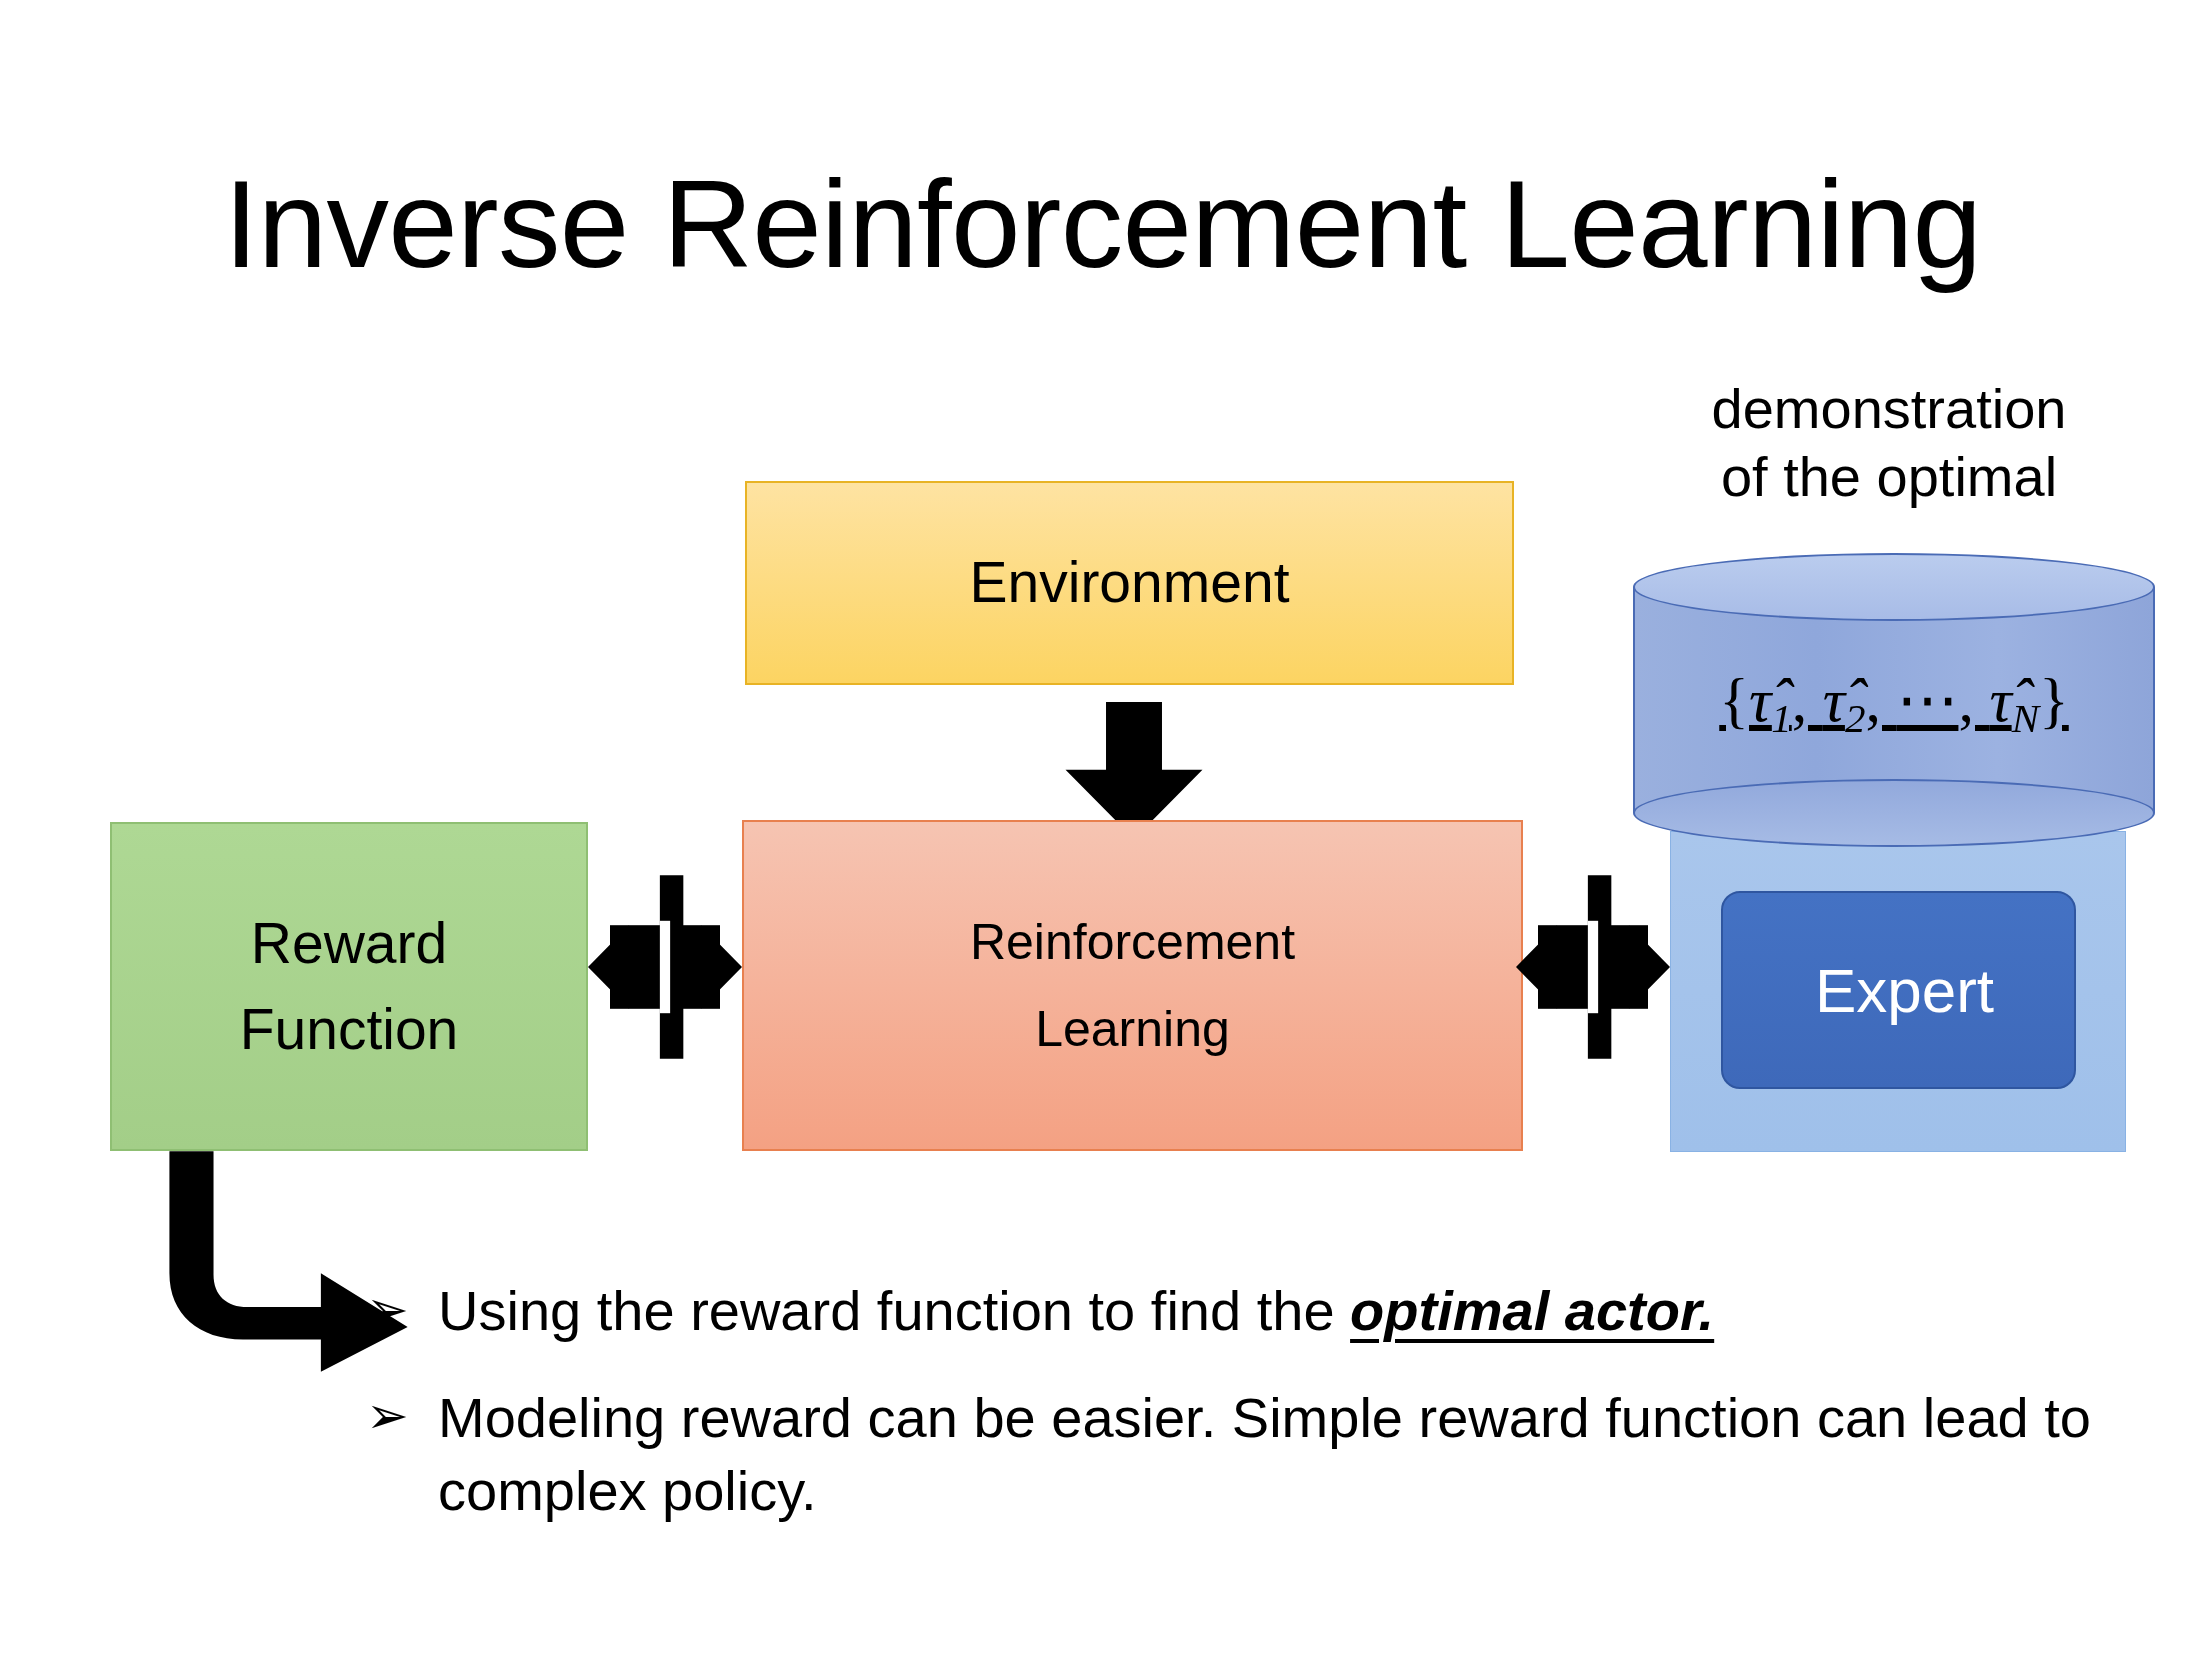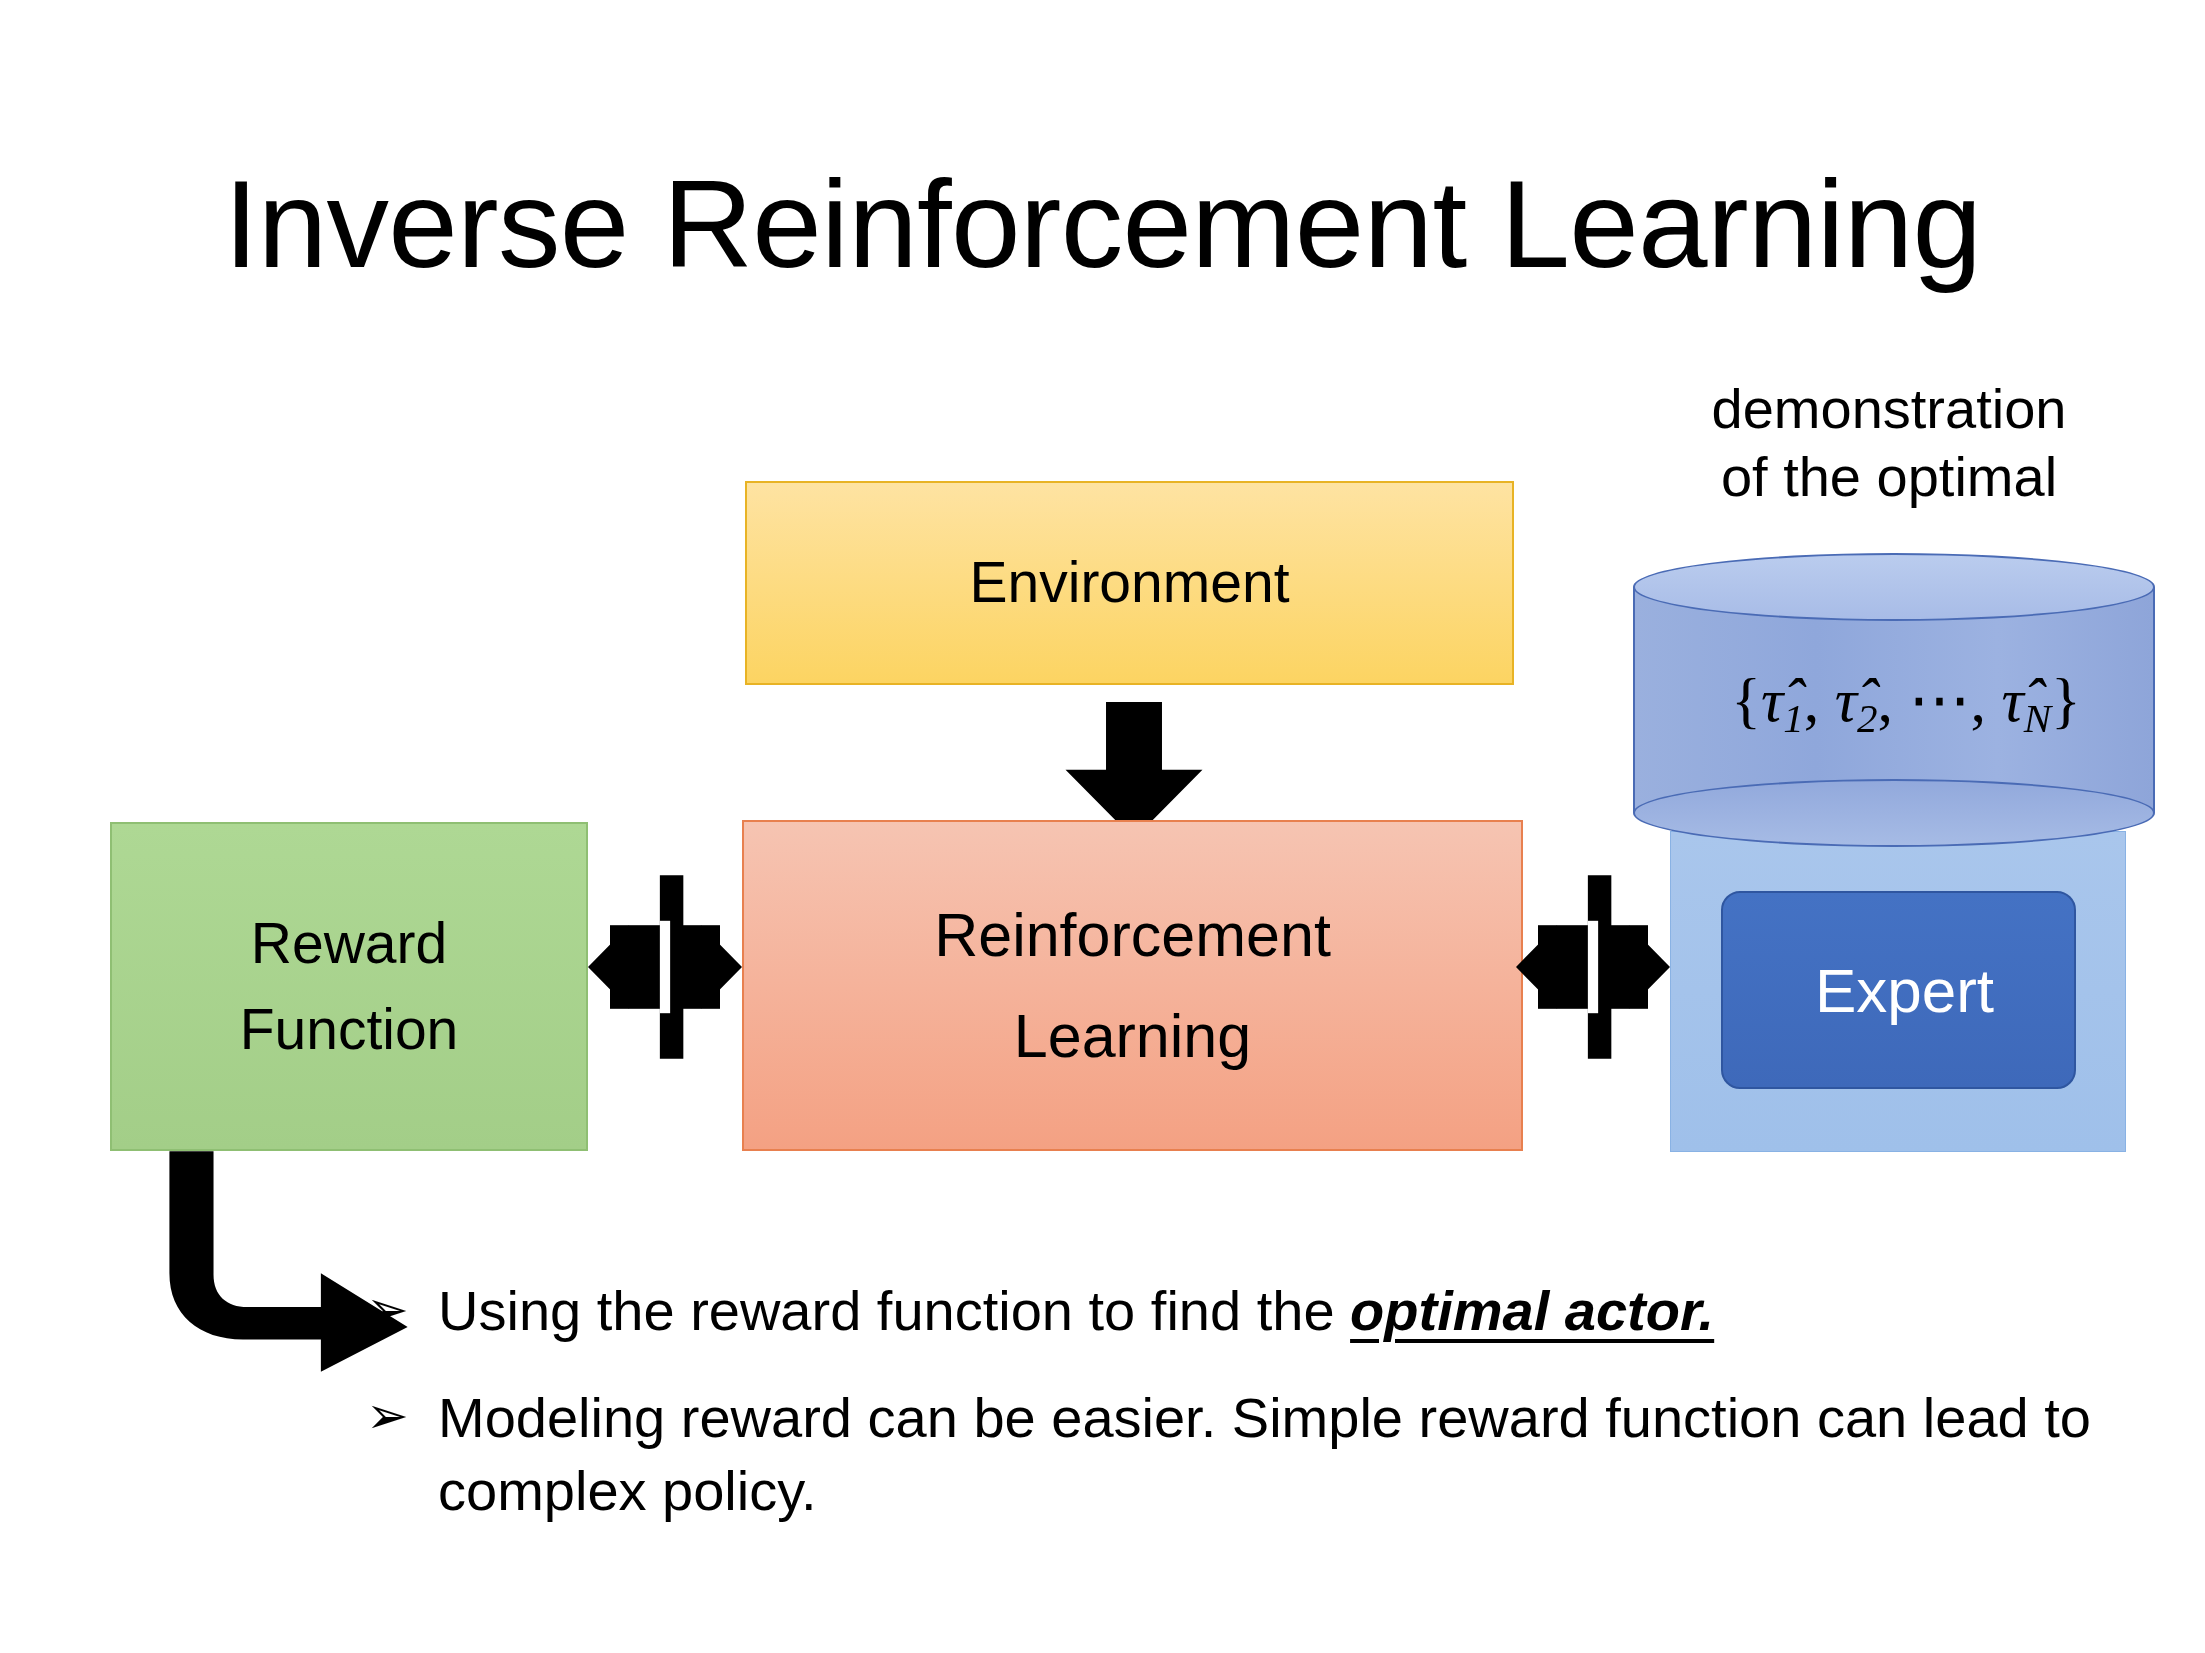--- a/index.html
+++ b/index.html
@@ -54,21 +54,21 @@
   }
 
   
   #rl-box {
     left: 742px;
     top: 820px;
     width: 781px;
     height: 331px;
     background: linear-gradient(180deg, #F6C4B2 0%, #F4A183 100%);
     border: 2.2px solid #E8804F;
-    font-size: 61px;
+    font-size: 50px;
   }
   #rl-box .lines { display: block; }
   #rl-box .l2 { display: block; margin-top: 25px; }
 
   
   #reward-box {
     left: 110px;
     top: 822px;
     width: 478px;
     height: 329px;
@@ -146,27 +146,28 @@
     position: absolute;
     left: 0; top: 0;
     width: 522px; height: 68px;
     border-radius: 50%;
     background: linear-gradient(180deg, #BACCEE 0%, #A8BCE7 100%);
     border: 2.2px solid #4A6BB5;
     box-sizing: border-box;
   }
   #cyl-label {
     position: absolute;
-    left: 12px; top: 110px;
+    left: 0; top: 110px;
     width: 522px;
     text-align: center;
     font-family: "Liberation Serif", serif;
     font-size: 62px;
     font-style: italic;
     white-space: nowrap;
+    text-decoration: underline;
   }
   #cyl-label .num {
     font-size: 41px;
     font-style: italic;
     vertical-align: -0.28em;
   }
   #cyl-label .brace, #cyl-label .sep {
     font-style: normal;
   }
 

